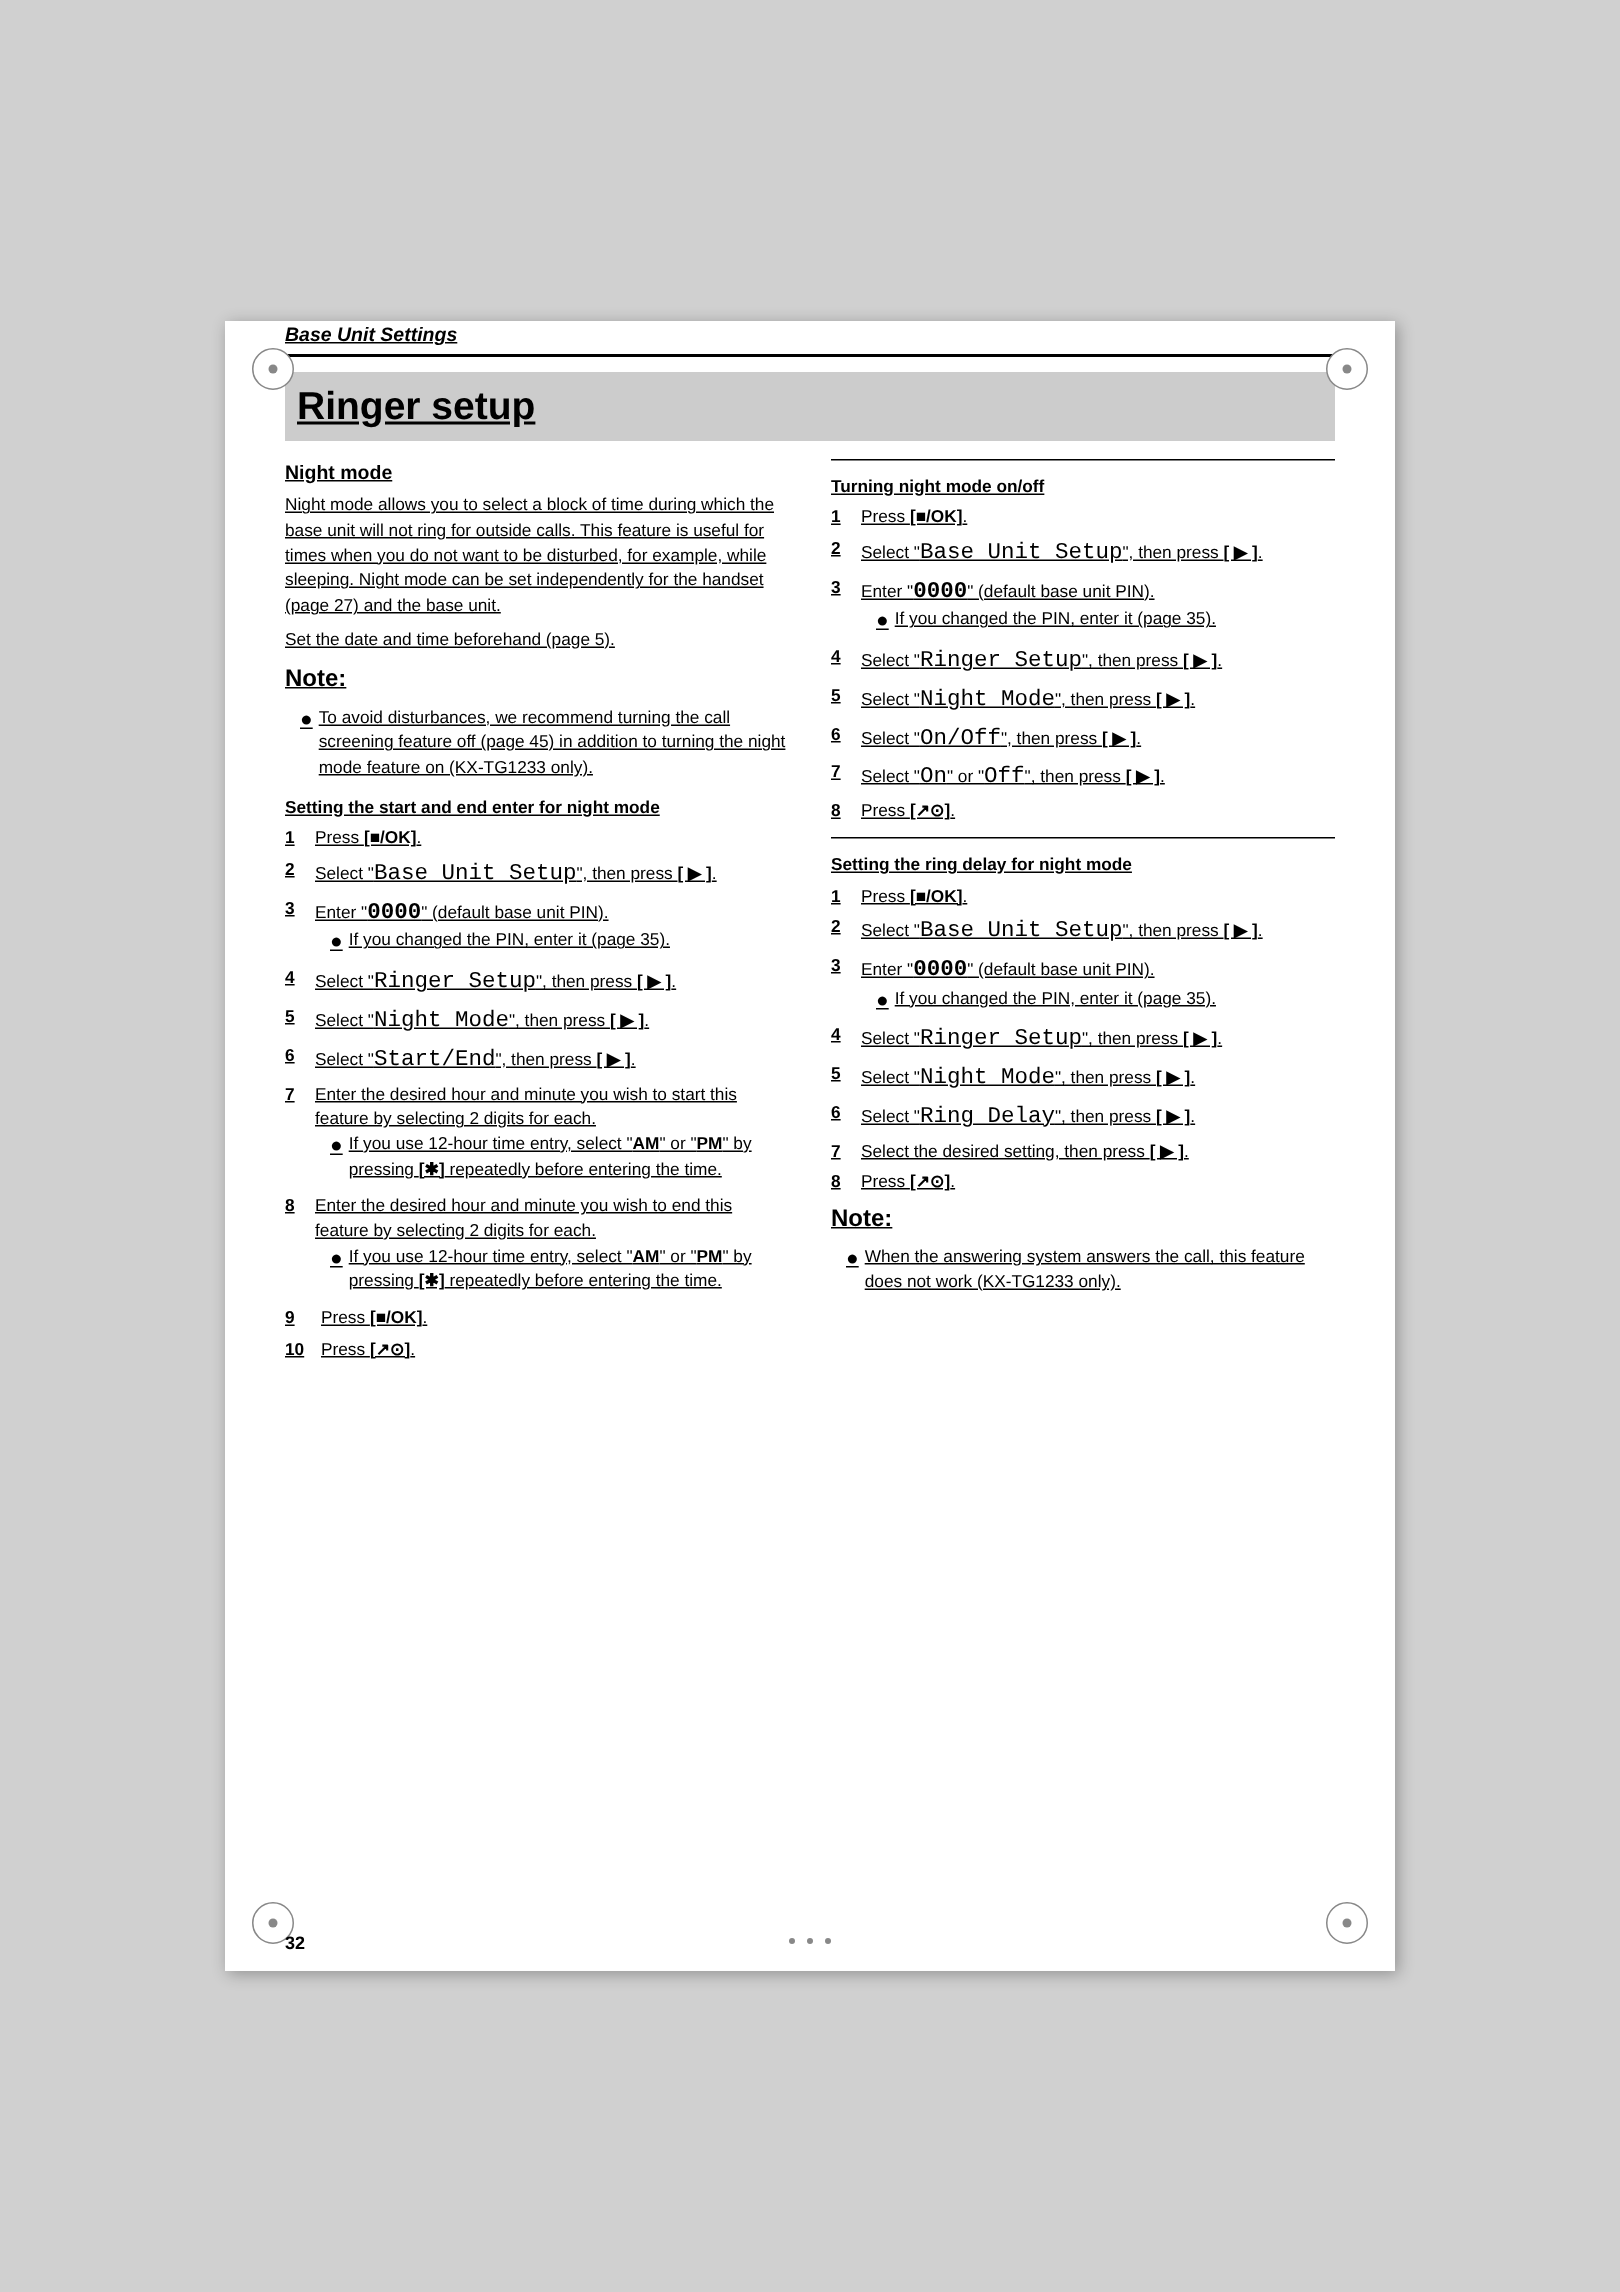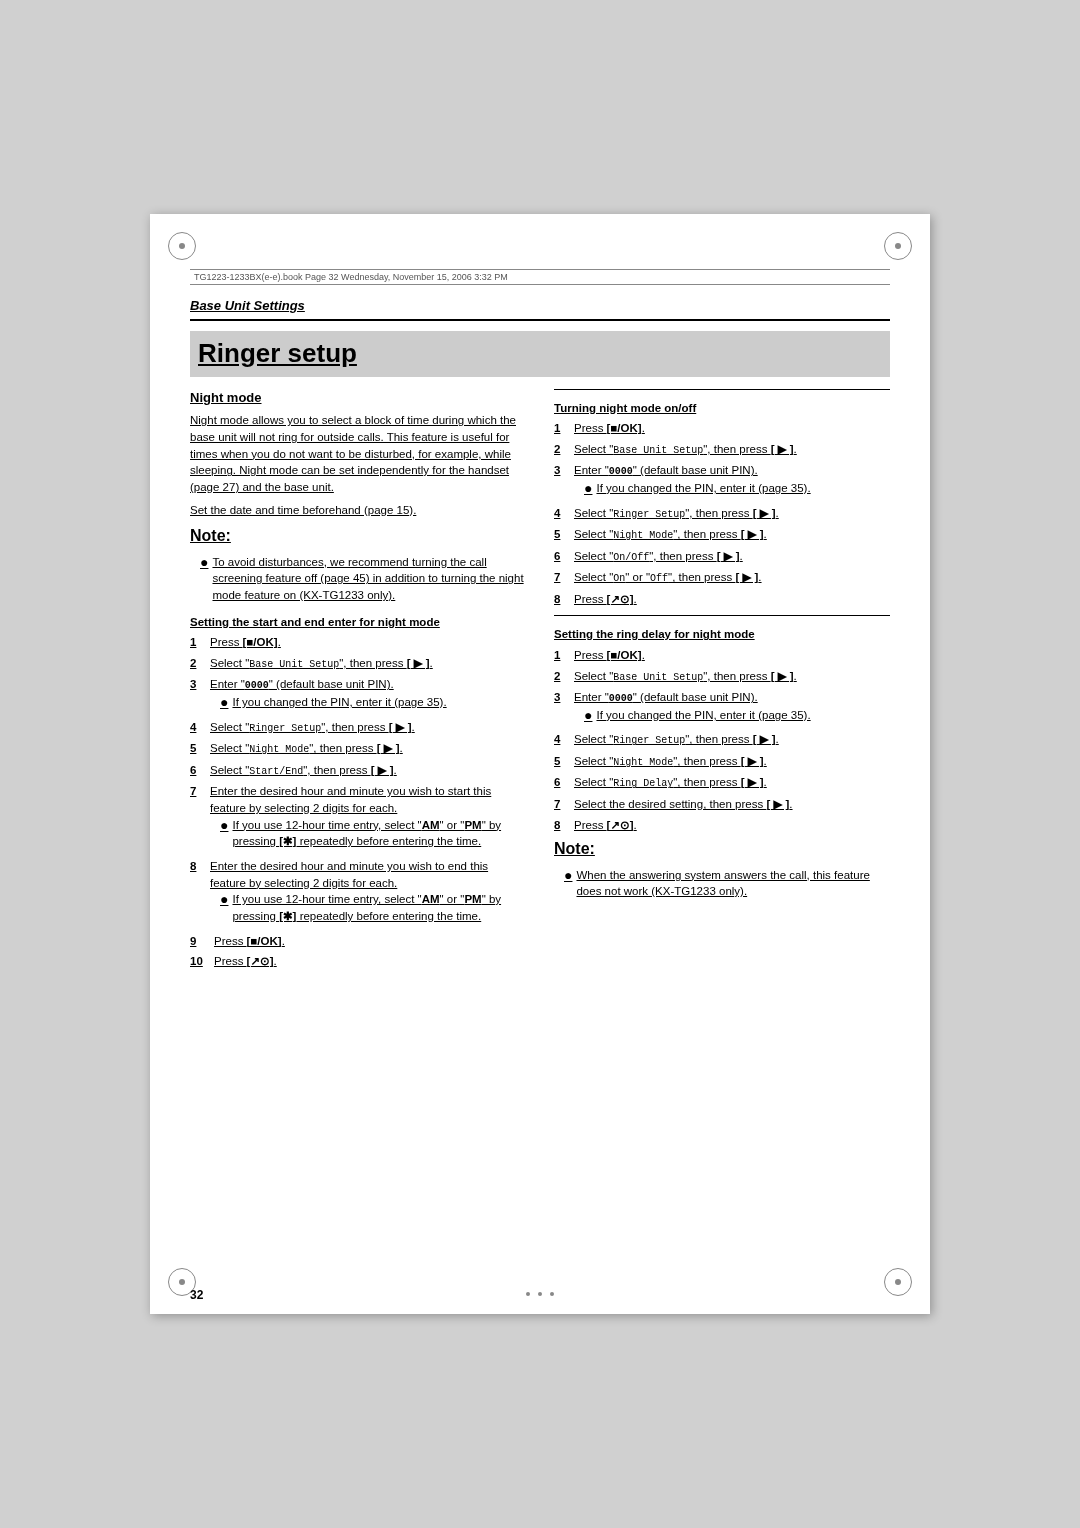--- a/index.html
+++ b/index.html
@@ -137,21 +137,21 @@
       margin-bottom: 3px;
       padding-left: 10px;
     }
     .bullet-dot {
       margin-right: 4px;
       font-size: 14px;
       line-height: 1.2;
     }
     code {
       font-family: 'Courier New', monospace;
-      font-size: 10px;
+      font-size: 15px;
     }
     
     .divider {
       border: none;
       border-top: 1px solid #000;
       margin: 8px 0;
     }
     
     .page-number {
       position: absolute;
@@ -185,39 +185,36 @@
 </head>
 <body>
 
 <div class="page">
 
   <div class="corner-mark tl"></div>
   <div class="corner-mark tr"></div>
   <div class="corner-mark bl"></div>
   <div class="corner-mark br"></div>
 
-  <div class="header-strip">
-    <span>TG1223-1233BX(e-e).book  Page 32  Wednesday, November 15, 2006  3:32 PM</span>
-  </div>
 
   <div class="content">
 
     <div class="section-title">Base Unit Settings</div>
 
     <div class="main-heading">Ringer setup</div>
 
     <div class="two-col">
 
       <div class="col-left">
 
         <div class="sub-heading">Night mode</div>
 
         <p>Night mode allows you to select a block of time during which the base unit will not ring for outside calls. This feature is useful for times when you do not want to be disturbed, for example, while sleeping. Night mode can be set independently for the handset (page 27) and the base unit.</p>
 
-        <p>Set the date and time beforehand (page 15).</p>
+        <p>Set the date and time beforehand (page 5).</p>
 
         <p><span class="note-label">Note:</span></p>
         <ul class="bullets">
           <li>
             <span class="bullet-dot">●</span>
             <span>To avoid disturbances, we recommend turning the call screening feature off (page 45) in addition to turning the night mode feature on (KX-TG1233 only).</span>
           </li>
         </ul>
 
         <div class="sub-heading-2">Setting the start and end enter for night mode</div>

